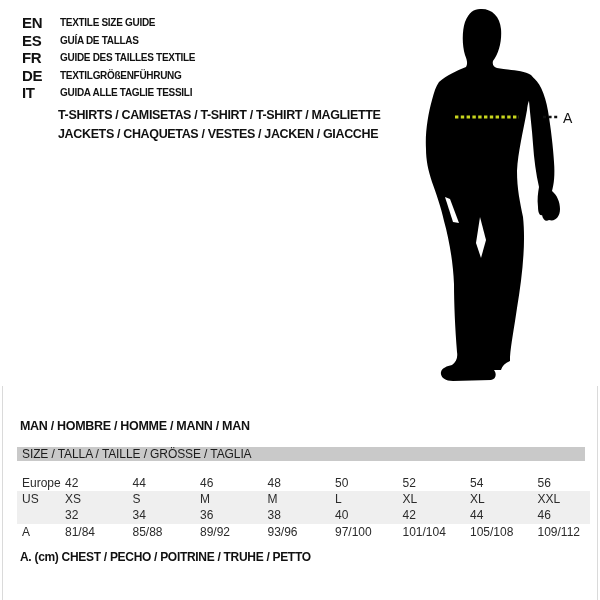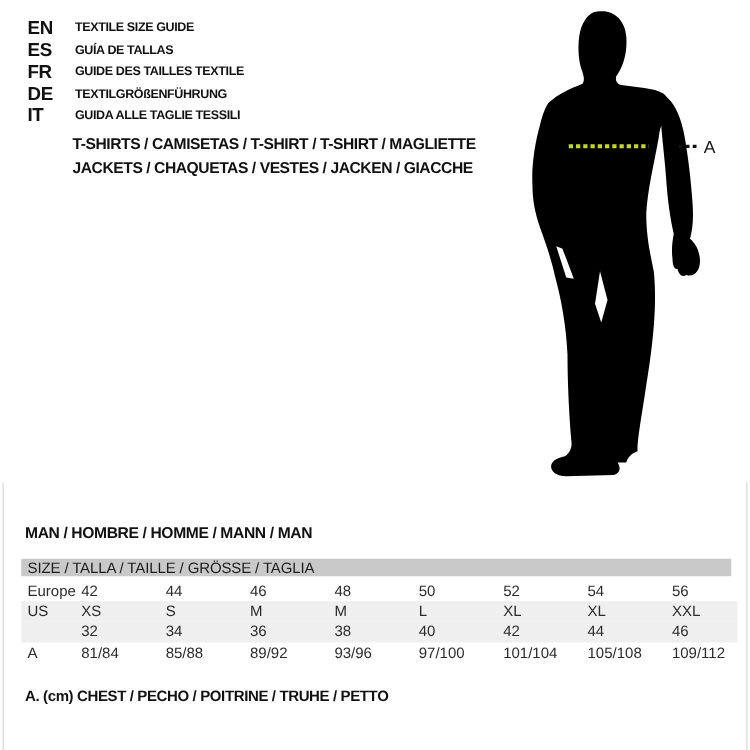--- a/index.html
+++ b/index.html
@@ -21,21 +21,21 @@
   .figure-wrap svg{display:block;width:210px;height:420px;}
   .measure-a{font-family:"Liberation Sans",sans-serif;font-size:14px;fill:#111;}
 
   
   .section-title{position:absolute;left:20px;top:419px;font-weight:bold;font-size:12.5px;
                  letter-spacing:-0.3px;white-space:nowrap;}
 
   
   .size-table{position:absolute;left:17px;top:447px;width:588px;font-size:12px;}
   .thead{width:568px;height:14px;line-height:14px;background:#c9c9c9;padding-left:5px;
-         letter-spacing:-0.1px;margin-bottom:4px;box-sizing:border-box;color:#1c1c1c;}
+         letter-spacing:-0.1px;margin-bottom:14px;box-sizing:border-box;color:#1c1c1c;}
   .trow{display:flex;align-items:center;height:16.2px;color:#2b2b2b;}
   .trow.shaded{background:linear-gradient(#efefef,#efefef) 0 0/573px 100% no-repeat;}
   .tlabel{width:48px;padding-left:5px;box-sizing:border-box;}
   .tcell{flex:1;}
 
   
   .footnote{position:absolute;left:20px;top:550px;font-weight:bold;font-size:12px;
             letter-spacing:-0.3px;white-space:nowrap;}
 
   

